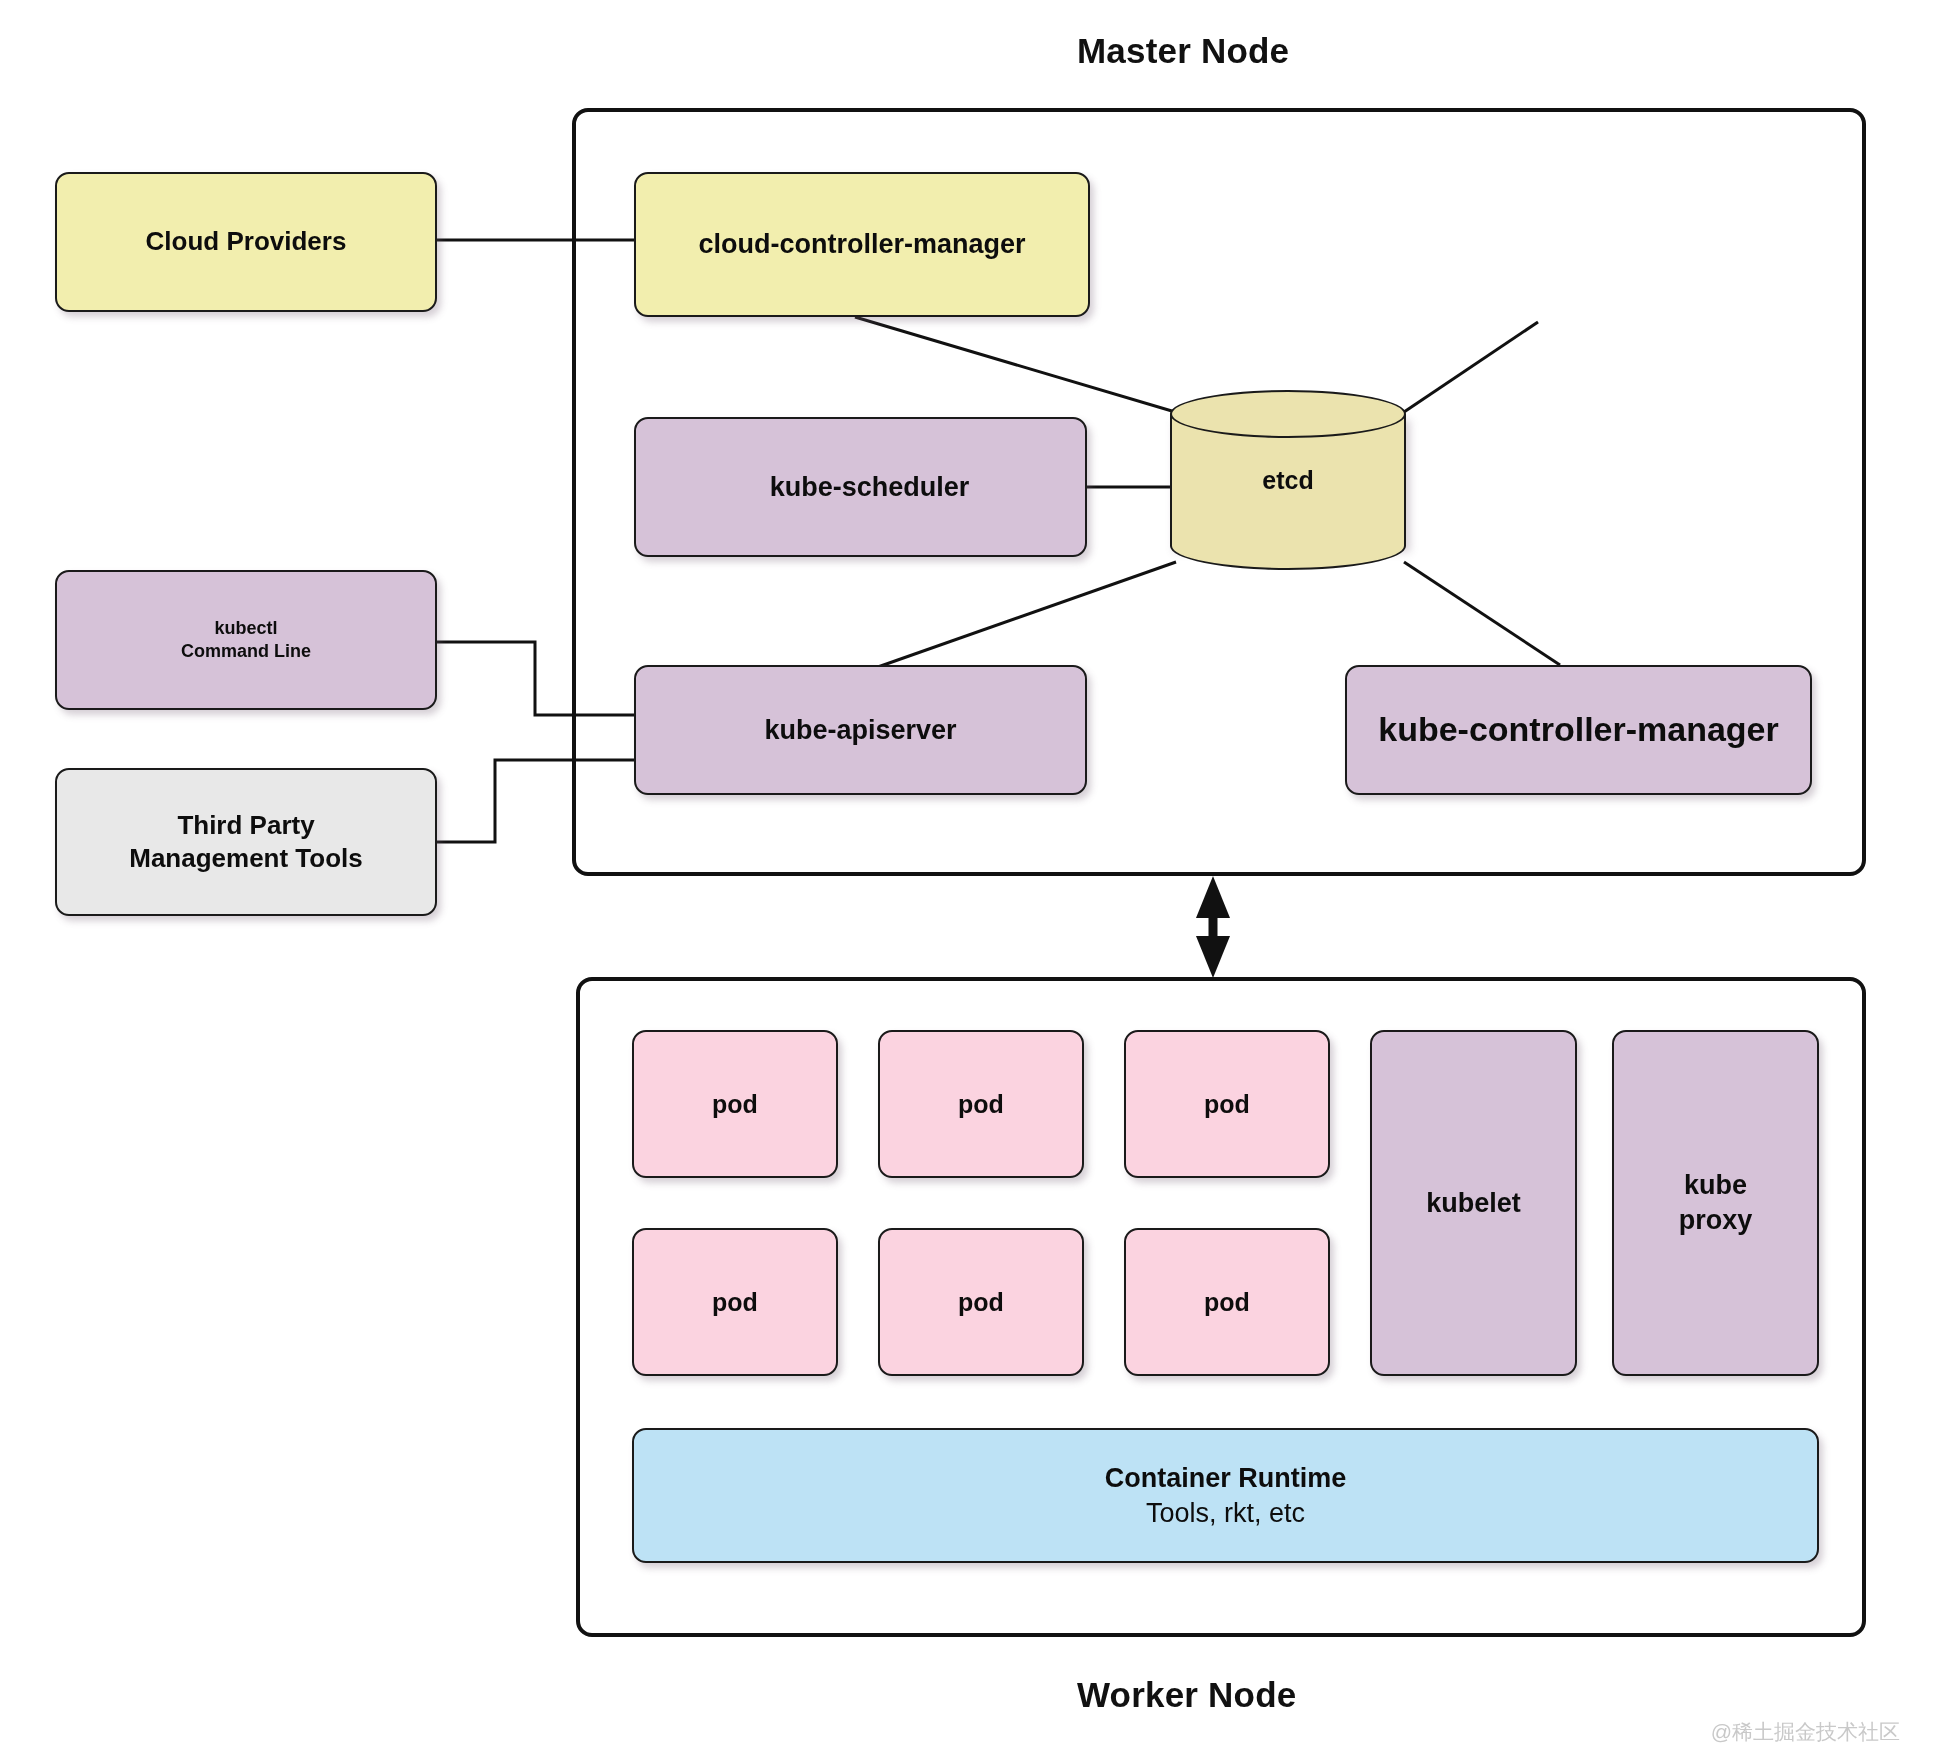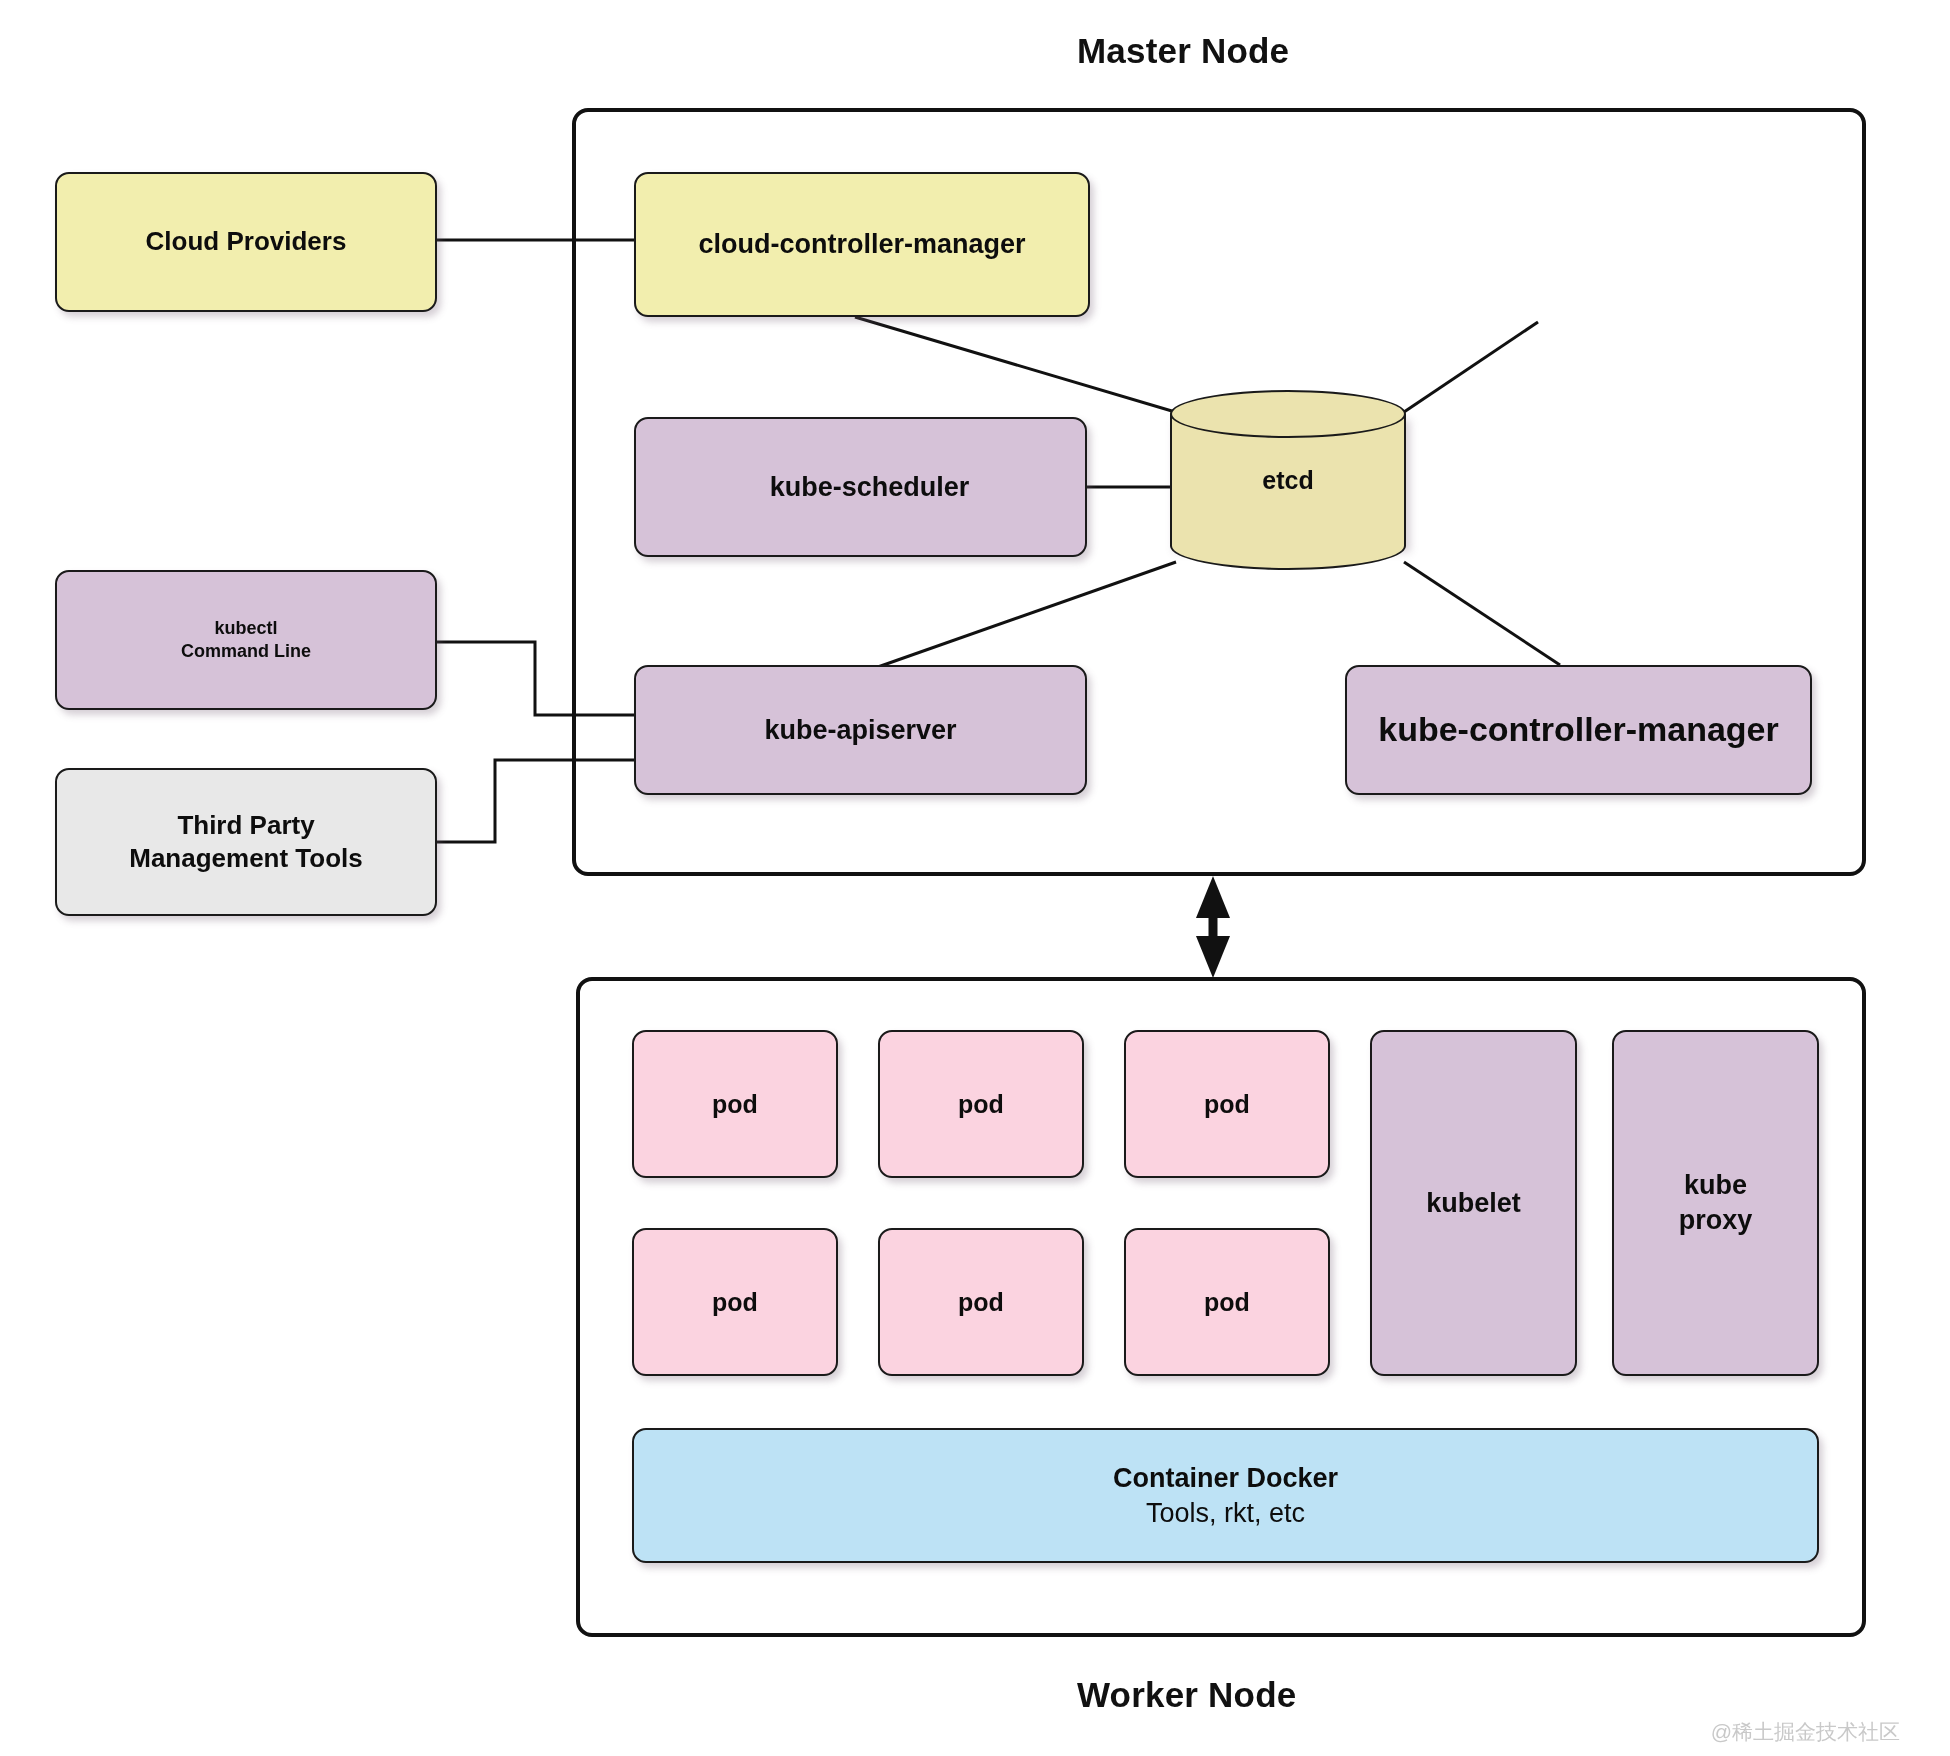--- a/index.html
+++ b/index.html
@@ -228,19 +228,19 @@
   <div class="node purple" style="left:1370px; top:1030px; width:207px; height:346px; font-size:27px;">
     <span>kubelet</span>
   </div>
 
   <div class="node purple two-line" style="left:1612px; top:1030px; width:207px; height:346px; font-size:27px;">
     <span>kube</span>
     <span>proxy</span>
   </div>
 
   <div class="node blue two-line" style="left:632px; top:1428px; width:1187px; height:135px; font-size:27px;">
-    <span>Container Docker</span>
+    <span>Container Runtime</span>
     <span class="sub">Tools, rkt, etc</span>
   </div>
 
   <div class="watermark">@稀土掘金技术社区</div>
 
 </div>
 
 </body></html>

